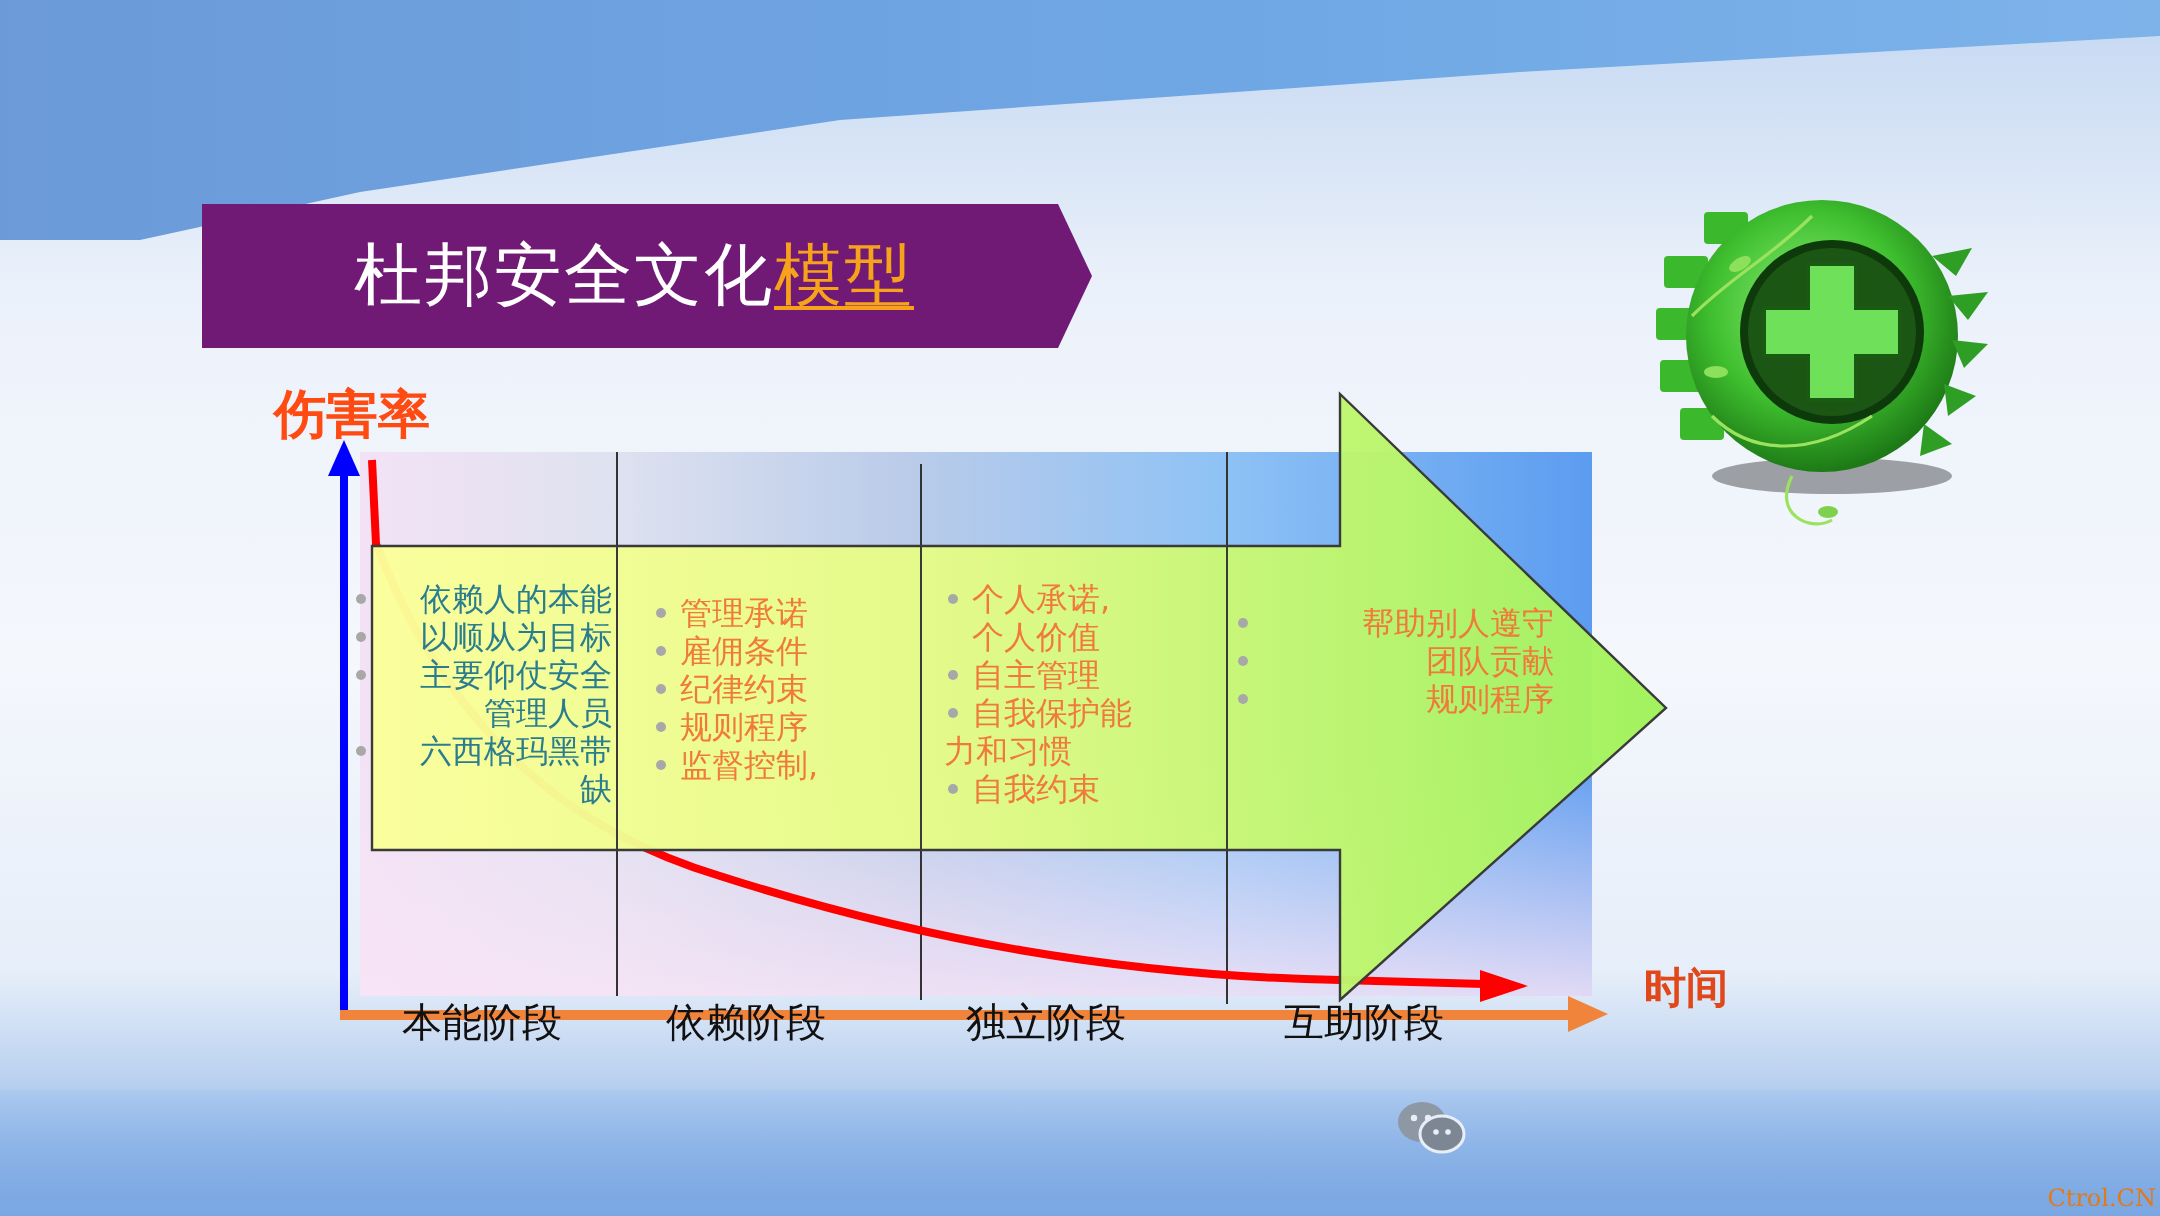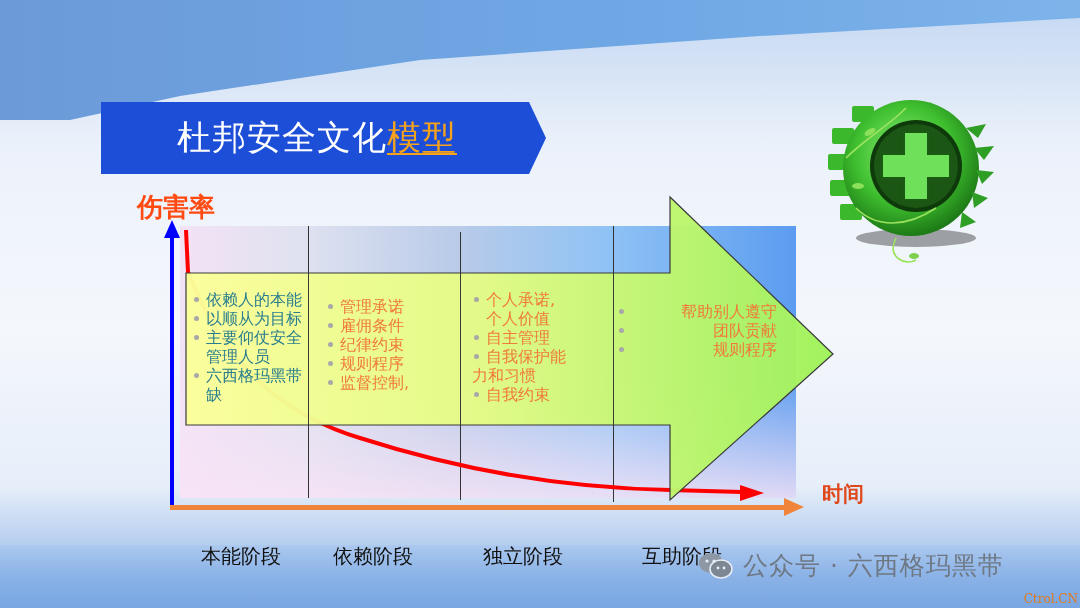--- a/index.html
+++ b/index.html
@@ -16,21 +16,21 @@
   .top-band-soft {
     position: absolute; left: 0; top: 0; width: 1080px; height: 140px;
     background: linear-gradient(180deg, rgba(150,185,235,0.35) 0%, rgba(255,255,255,0) 100%);
   }
   .bottom-band {
     position: absolute; left: 0; top: 545px; width: 1080px; height: 63px;
     background: linear-gradient(180deg, rgba(160,195,240,0.4) 0%, #7aa7e2 100%);
   }
   .title-banner {
     position: absolute; left: 101px; top: 102px; width: 445px; height: 72px;
-    background: #1d4ed8;
+    background: #701a75;
     clip-path: polygon(0 0, 428px 0, 445px 36px, 428px 72px, 0 72px);
     display: flex; align-items: center;
   }
   .title-text {
     margin-left: 76px; color: #ffffff; font-size: 34px; letter-spacing: 1px; white-space: nowrap;
   }
   .title-highlight { color: #f7a21b; text-decoration: underline; text-decoration-thickness: 2px; text-underline-offset: 4px; }
 
   .y-axis-label {
     position: absolute; left: 137px; top: 190px; color: #ff4a12; font-size: 26px; font-weight: bold; white-space: nowrap;
@@ -66,26 +66,26 @@
   .svg-layer { position: absolute; left: 0; top: 0; width: 1080px; height: 608px; }
 
   .stage-col { position: absolute; top: 290px; font-size: 16px; line-height: 19px; }
   .stage-col ul { list-style: none; margin: 0; padding: 0; }
   .stage-col li { position: relative; padding-left: 14px; }
   .stage-col li .bullet {
     position: absolute; left: 2px; top: 7px; width: 5px; height: 5px; border-radius: 50%; background: #a8a8a8;
   }
   .stage-col li.cont { padding-left: 14px; }
   .stage-col li.cont-flush { padding-left: 0; }
-  .col-1 { left: 192px; width: 130px; color: #2a7d8e; }
+  .col-1 { left: 176px; width: 130px; color: #2a7d8e; text-align: right; }
   .col-2 { left: 326px; width: 130px; color: #f07a3a; top: 297px; }
   .col-3 { left: 472px; width: 130px; color: #f07a3a; }
   .col-4 { left: 617px; width: 160px; color: #f07a3a; top: 302px; text-align: right; }
 
-  .stage-label { position: absolute; top: 543px; font-size: 20px; color: #111; white-space: nowrap; text-align: right; }
+  .stage-label { position: absolute; top: 498px; font-size: 20px; color: #111; white-space: nowrap; text-align: right; }
 
   .logo { position: absolute; left: 826px; top: 88px; width: 170px; height: 190px; }
 
   .watermark {
     position: absolute; left: 697px; top: 549px; display: flex; align-items: center;
     color: #6e7884; font-size: 25px; white-space: nowrap; letter-spacing: 1px;
   }
   .wm-icon { width: 38px; height: 30px; margin-right: 8px; }
   .corner-mark {
     position: absolute; right: 2px; top: 592px; color: #e07a1a; font-size: 12px; font-family: "DejaVu Serif", serif;
@@ -223,16 +223,15 @@
 
 <div class="watermark">
   <svg class="wm-icon" viewBox="0 0 38 30">
     <ellipse cx="14" cy="12" rx="12" ry="10" fill="#8e98a4"></ellipse>
     <ellipse cx="24" cy="18" rx="11" ry="9" fill="#7d8793" stroke="#e8eef7" stroke-width="1.5"></ellipse>
     <circle cx="10" cy="10" r="1.6" fill="#e8eef7"></circle>
     <circle cx="17" cy="10" r="1.6" fill="#e8eef7"></circle>
     <circle cx="21" cy="17" r="1.4" fill="#e8eef7"></circle>
     <circle cx="27" cy="17" r="1.4" fill="#e8eef7"></circle>
   </svg>
-  <span>公众号 · 六西格玛黑带</span>
 </div>
 
 <div class="corner-mark">Ctrol.CN</div>
 
 </body></html>

